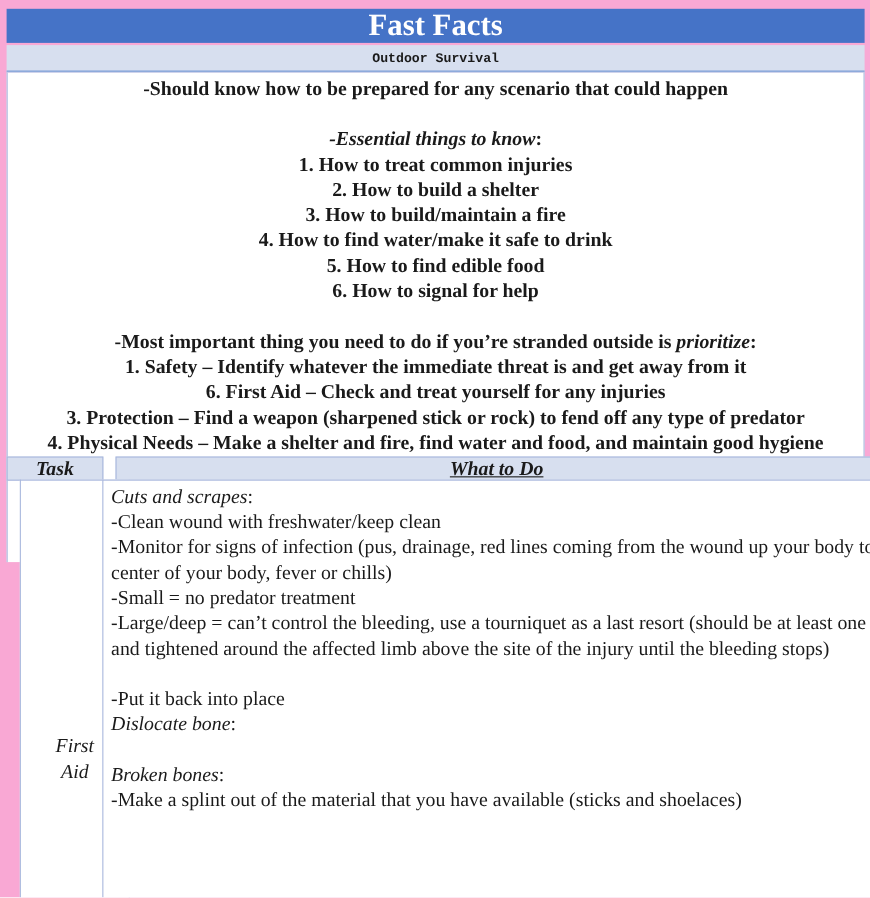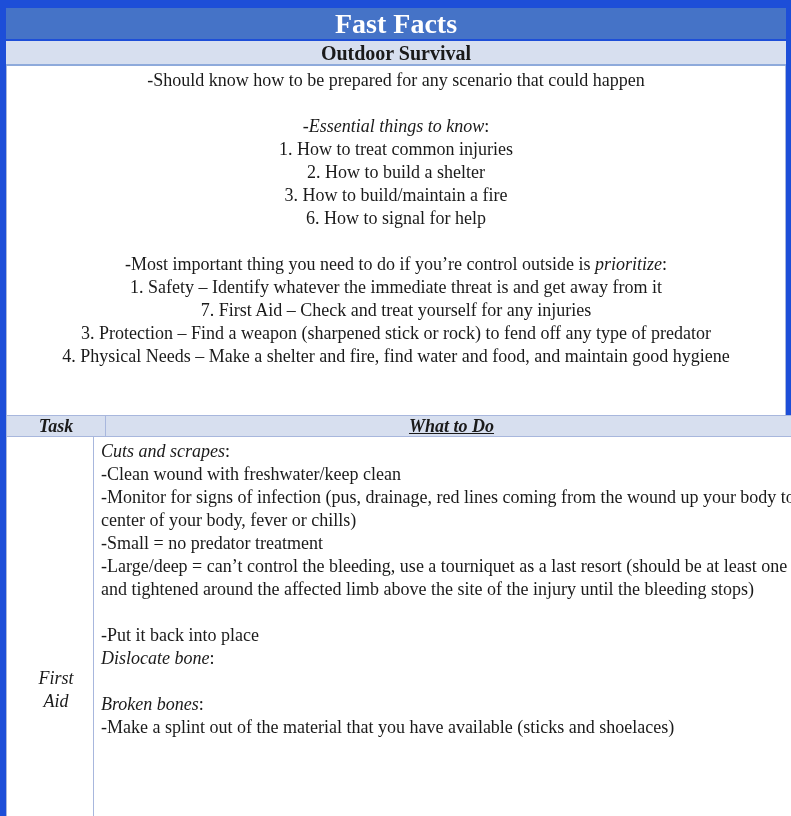--- a/index.html
+++ b/index.html
@@ -4,56 +4,57 @@
 <style>
   :root{
     --header-bg:#4573C7;
     --band-bg:#D7DFEF;
     --border:#A8B7DD;
     --border-strong:#8EAADB;
     --ink:#1a1a1a;
   }
   html,body{margin:0;padding:0;background:#ffffff;}
   .canvas{
-    position:relative;width:791px;height:816px;background:#1d4ed8;overflow:hidden;
+    position:relative;width:791px;height:816px;background:#f9a8d4;overflow:hidden;
     font-family:"Liberation Serif","DejaVu Serif",serif;color:var(--ink);
   }
   .band{position:absolute;left:6px;width:780px;box-sizing:border-box;text-align:center;}
   .title-band{
     top:8px;height:31px;background:var(--header-bg);
     color:#ffffff;font-size:28px;font-weight:bold;line-height:31px;
   }
   .subtitle-band{
     top:41px;height:25px;background:var(--band-bg);
-    font-size:20px;font-weight:bold;line-height:25px;
+    font-size:12px;font-weight:bold;line-height:25px;
     border-bottom:2px solid var(--border-strong);
+    font-family:Liberation Mono, monospace;
   }
   .intro-cell{
     position:absolute;top:66px;left:6px;width:780px;height:445px;box-sizing:border-box;
     border-left:1px solid var(--border);border-right:1px solid var(--border);
     background:#ffffff;text-align:center;font-size:18px;line-height:23px;
-    padding-top:3px;overflow:hidden;
+    padding-top:3px;overflow:hidden;font-weight:bold;
   }
   .line{height:23px;white-space:nowrap;}
   .line.blank{height:23px;}
   .em{font-style:italic;}
   .thead-cell{
     position:absolute;top:415px;height:22px;box-sizing:border-box;
     background:var(--band-bg);border:1px solid var(--border);
     font-size:18px;font-weight:bold;font-style:italic;
     text-align:center;line-height:20px;
   }
-  .thead-task{left:6px;width:100px;}
+  .thead-task{left:6px;width:88px;}
   .thead-what{left:105px;width:693px;text-decoration:underline;}
   .body-cell{
     position:absolute;top:436px;height:380px;box-sizing:border-box;background:#ffffff;
     border-left:1px solid var(--border);border-right:1px solid var(--border);
     border-top:1px solid var(--border);overflow:hidden;
   }
-  .body-task{left:6px;width:100px;text-align:center;font-style:italic;font-size:18px;line-height:23px;}
+  .body-task{left:18px;width:100px;text-align:center;font-style:italic;font-size:18px;line-height:23px;}
   .task-label{padding-top:230px;}
   .body-what{left:93px;width:789px;font-size:18px;line-height:23px;padding:3px 10px 0 7px;}
   .section{margin-top:0;}
   .section + .section{margin-top:23px;}
   .section-item{min-height:23px;}
 </style>
 </head>
 <body>
 
 <div class="canvas">
@@ -67,25 +68,27 @@
   </div>
 
   <div class="intro-cell">
     <div>
         <div class="line"><span>-Should know how to be prepared for any scenario that could happen</span></div>
         <div class="line blank">&nbsp;</div>
         <div class="line"><span class="em">-Essential things to know</span><span>:</span></div>
         <div class="line"><span>1. How to treat common injuries</span></div>
         <div class="line"><span>2. How to build a shelter</span></div>
         <div class="line"><span>3. How to build/maintain a fire</span></div>
+        <div class="line"><span>4. How to find water/make it safe to drink</span></div>
+        <div class="line"><span>5. How to find edible food</span></div>
         <div class="line"><span>6. How to signal for help</span></div>
         <div class="line blank">&nbsp;</div>
-        <div class="line"><span>-Most important thing you need to do if you’re control outside is </span><span class="em">prioritize</span><span>:</span></div>
+        <div class="line"><span>-Most important thing you need to do if you’re stranded outside is </span><span class="em">prioritize</span><span>:</span></div>
         <div class="line"><span>1. Safety – Identify whatever the immediate threat is and get away from it</span></div>
-        <div class="line"><span>7. First Aid – Check and treat yourself for any injuries</span></div>
+        <div class="line"><span>6. First Aid – Check and treat yourself for any injuries</span></div>
         <div class="line"><span>3. Protection – Find a weapon (sharpened stick or rock) to fend off any type of predator</span></div>
         <div class="line"><span>4. Physical Needs – Make a shelter and fire, find water and food, and maintain good hygiene</span></div>
       </div>
   </div>
 
   <div class="thead-cell thead-task">
     <span>Task</span>
   </div>
   <div class="thead-cell thead-what">
     <span>What to Do</span>

